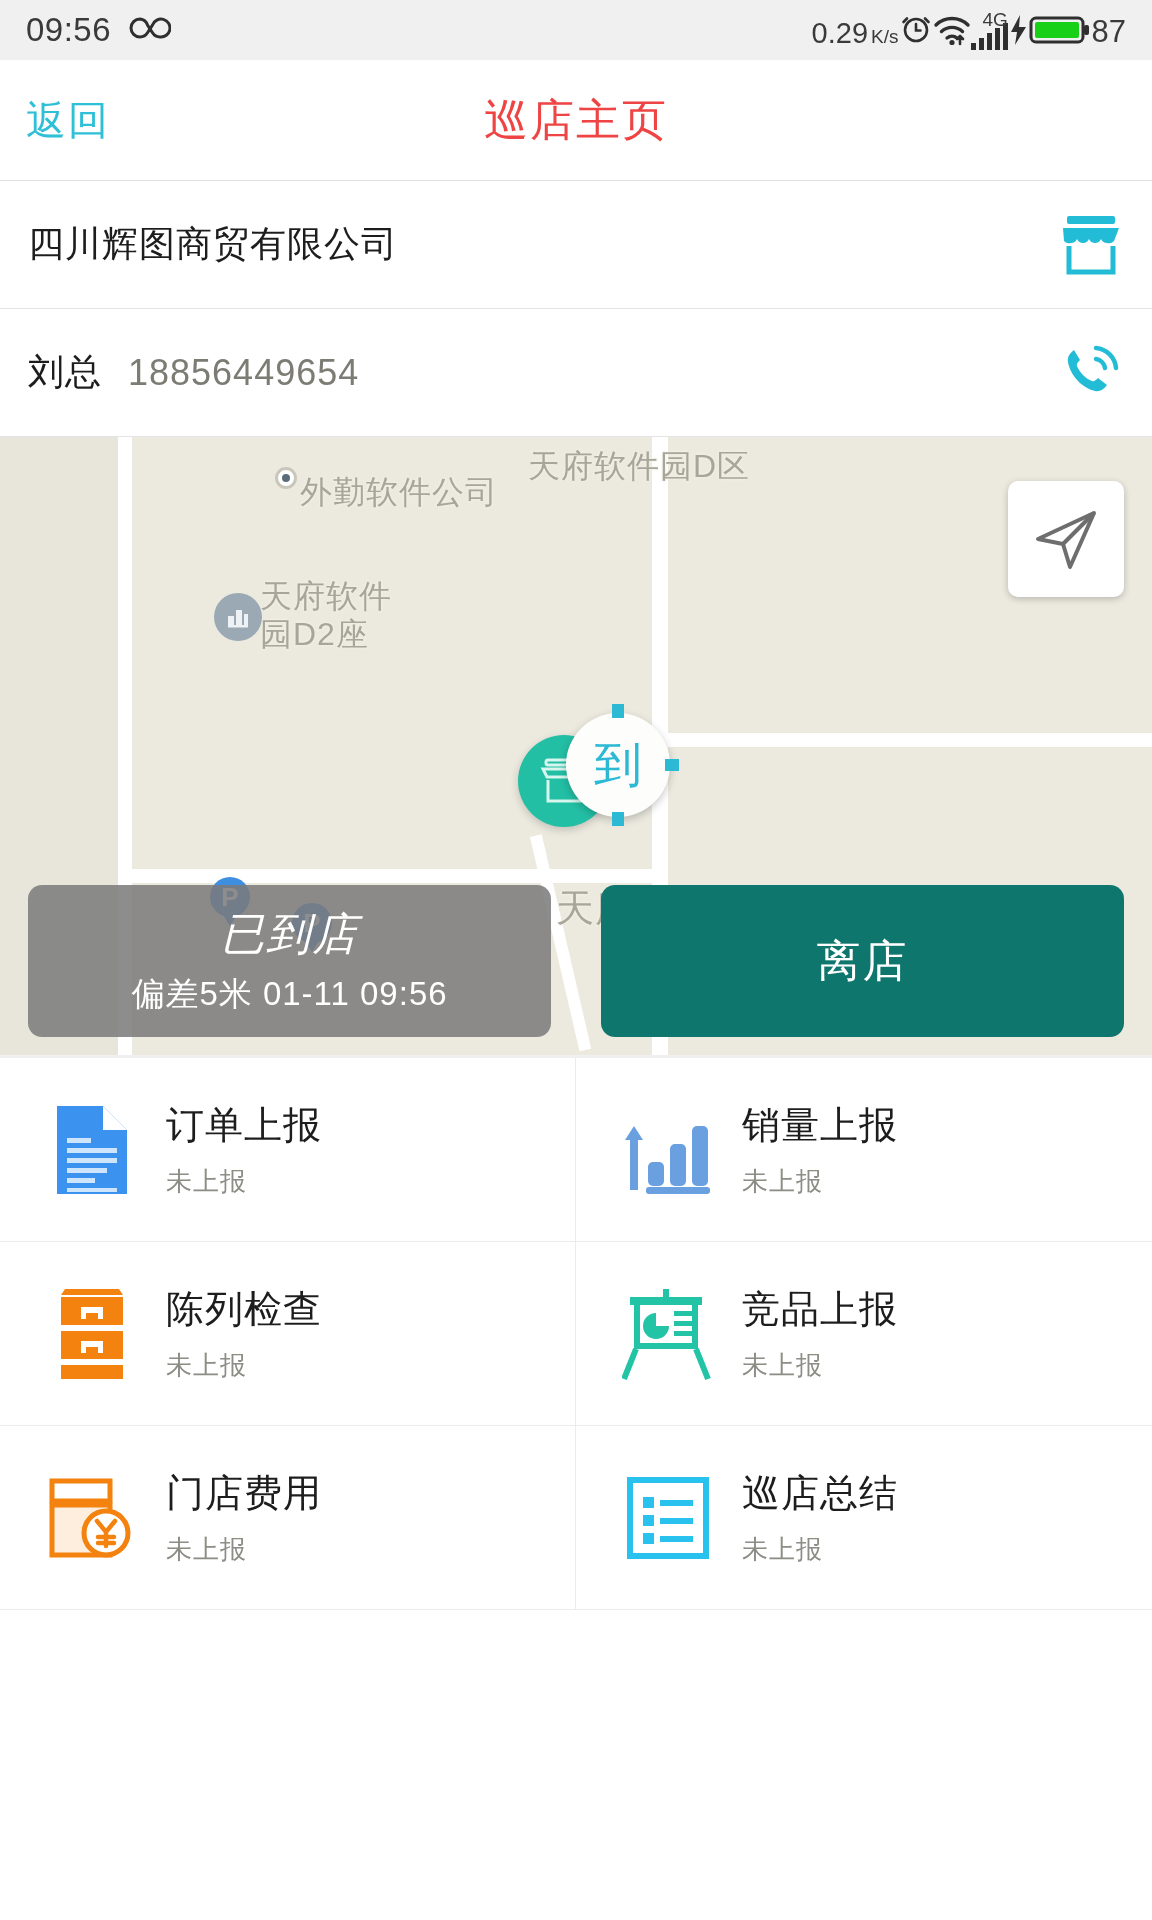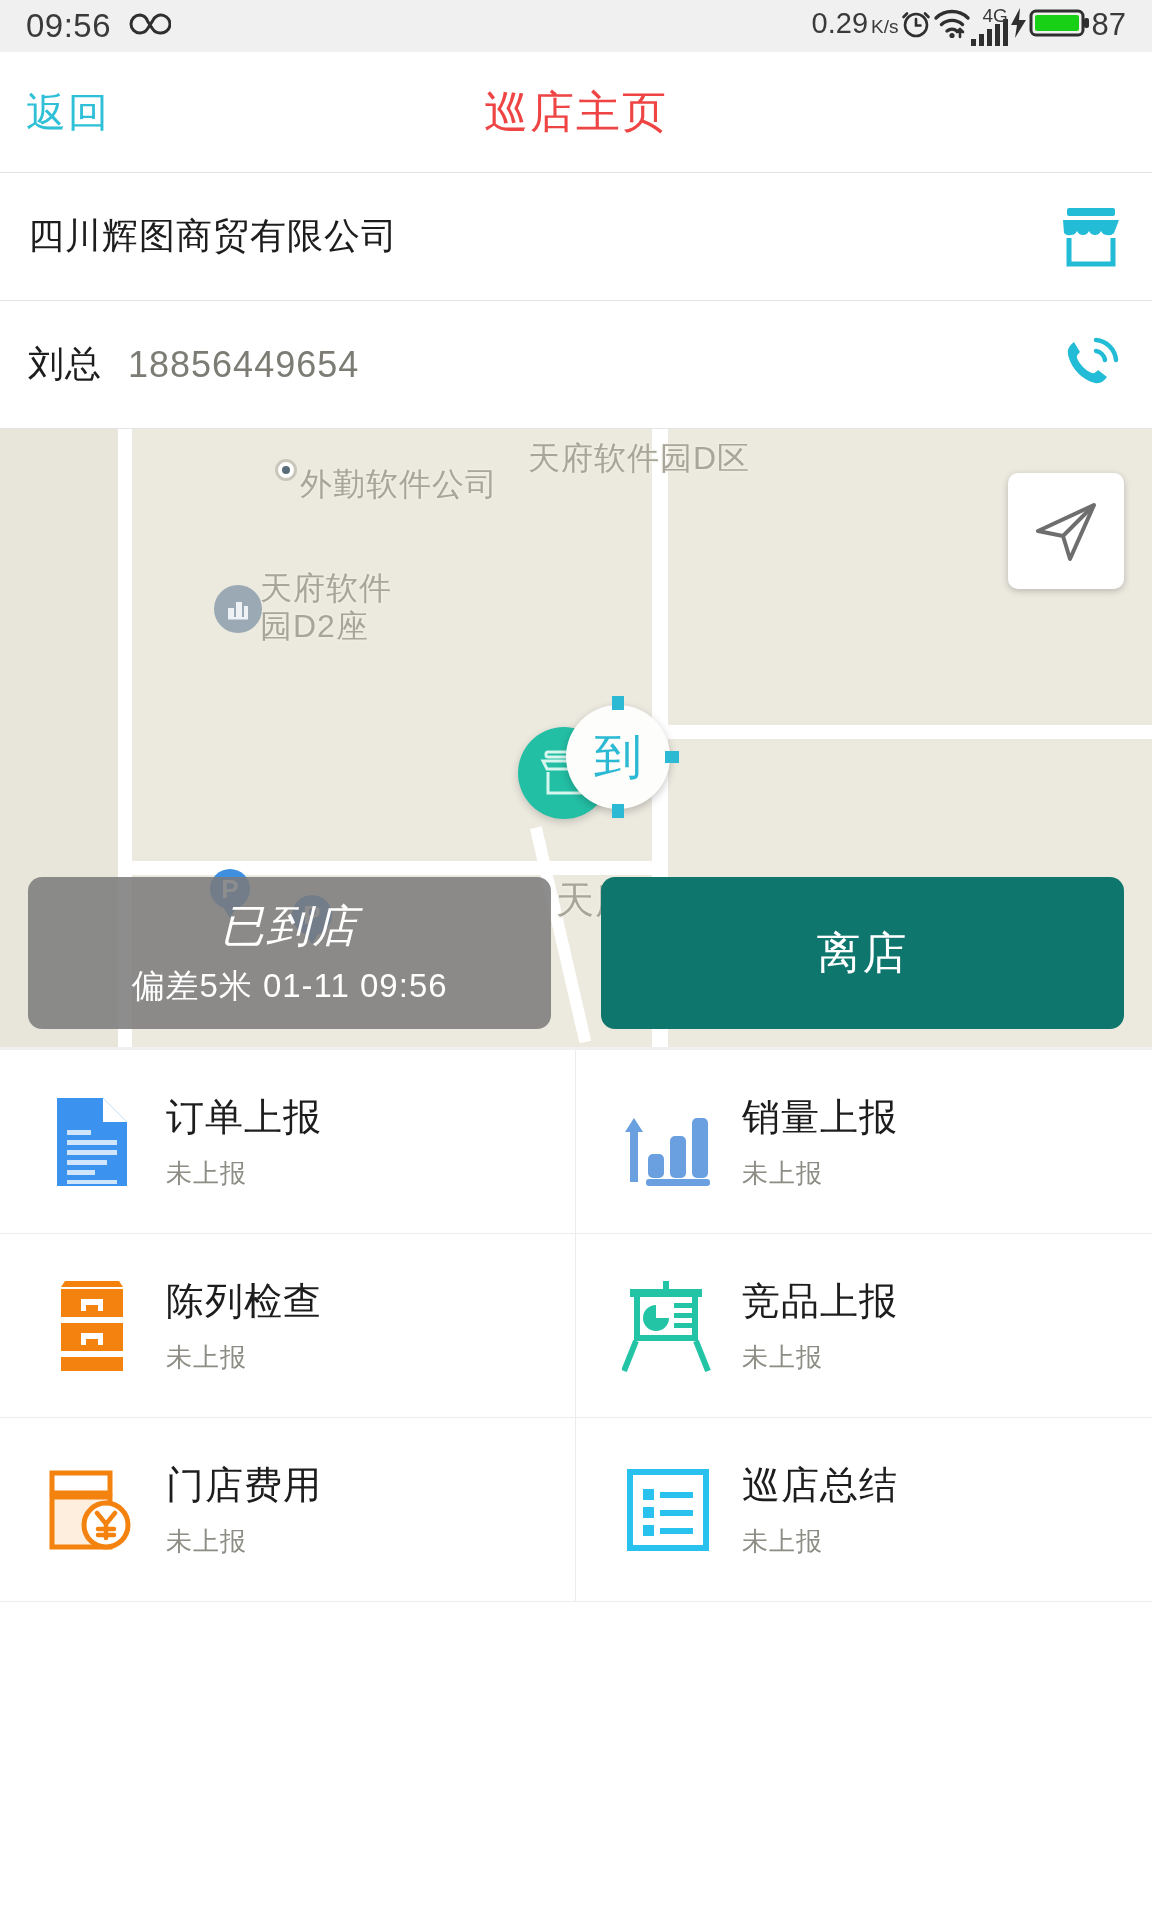--- a/index.html
+++ b/index.html
@@ -10,34 +10,34 @@
   body {
     width: 1152px;
     height: 1920px;
     font-family: "Liberation Sans", "DejaVu Sans", sans-serif;
     overflow: hidden;
     position: relative;
   }
 
   
   .statusbar {
-    height: 52px;
+    height: 60px;
     background: #f0f0f0;
     display: flex;
     align-items: center;
     padding: 0 26px;
     box-sizing: border-box;
     color: #3a3a3a;
   }
   .sb-left { display: flex; align-items: center; gap: 18px; }
   .sb-time { font-size: 33px; letter-spacing: 0.5px; }
   .sb-right {
     margin-left: auto;
     display: flex;
-    align-items: flex-start;
+    align-items: flex-end;
   }
   .sb-speed { font-size: 29px; display: flex; align-items: baseline; }
   .sb-speed .unit { font-size: 19px; margin-left: 3px; }
   .sb-batt-num { font-size: 31px; margin-left: 2px; }
 
   
   .navbar {
     height: 120px;
     background: #ffffff;
     position: relative;

